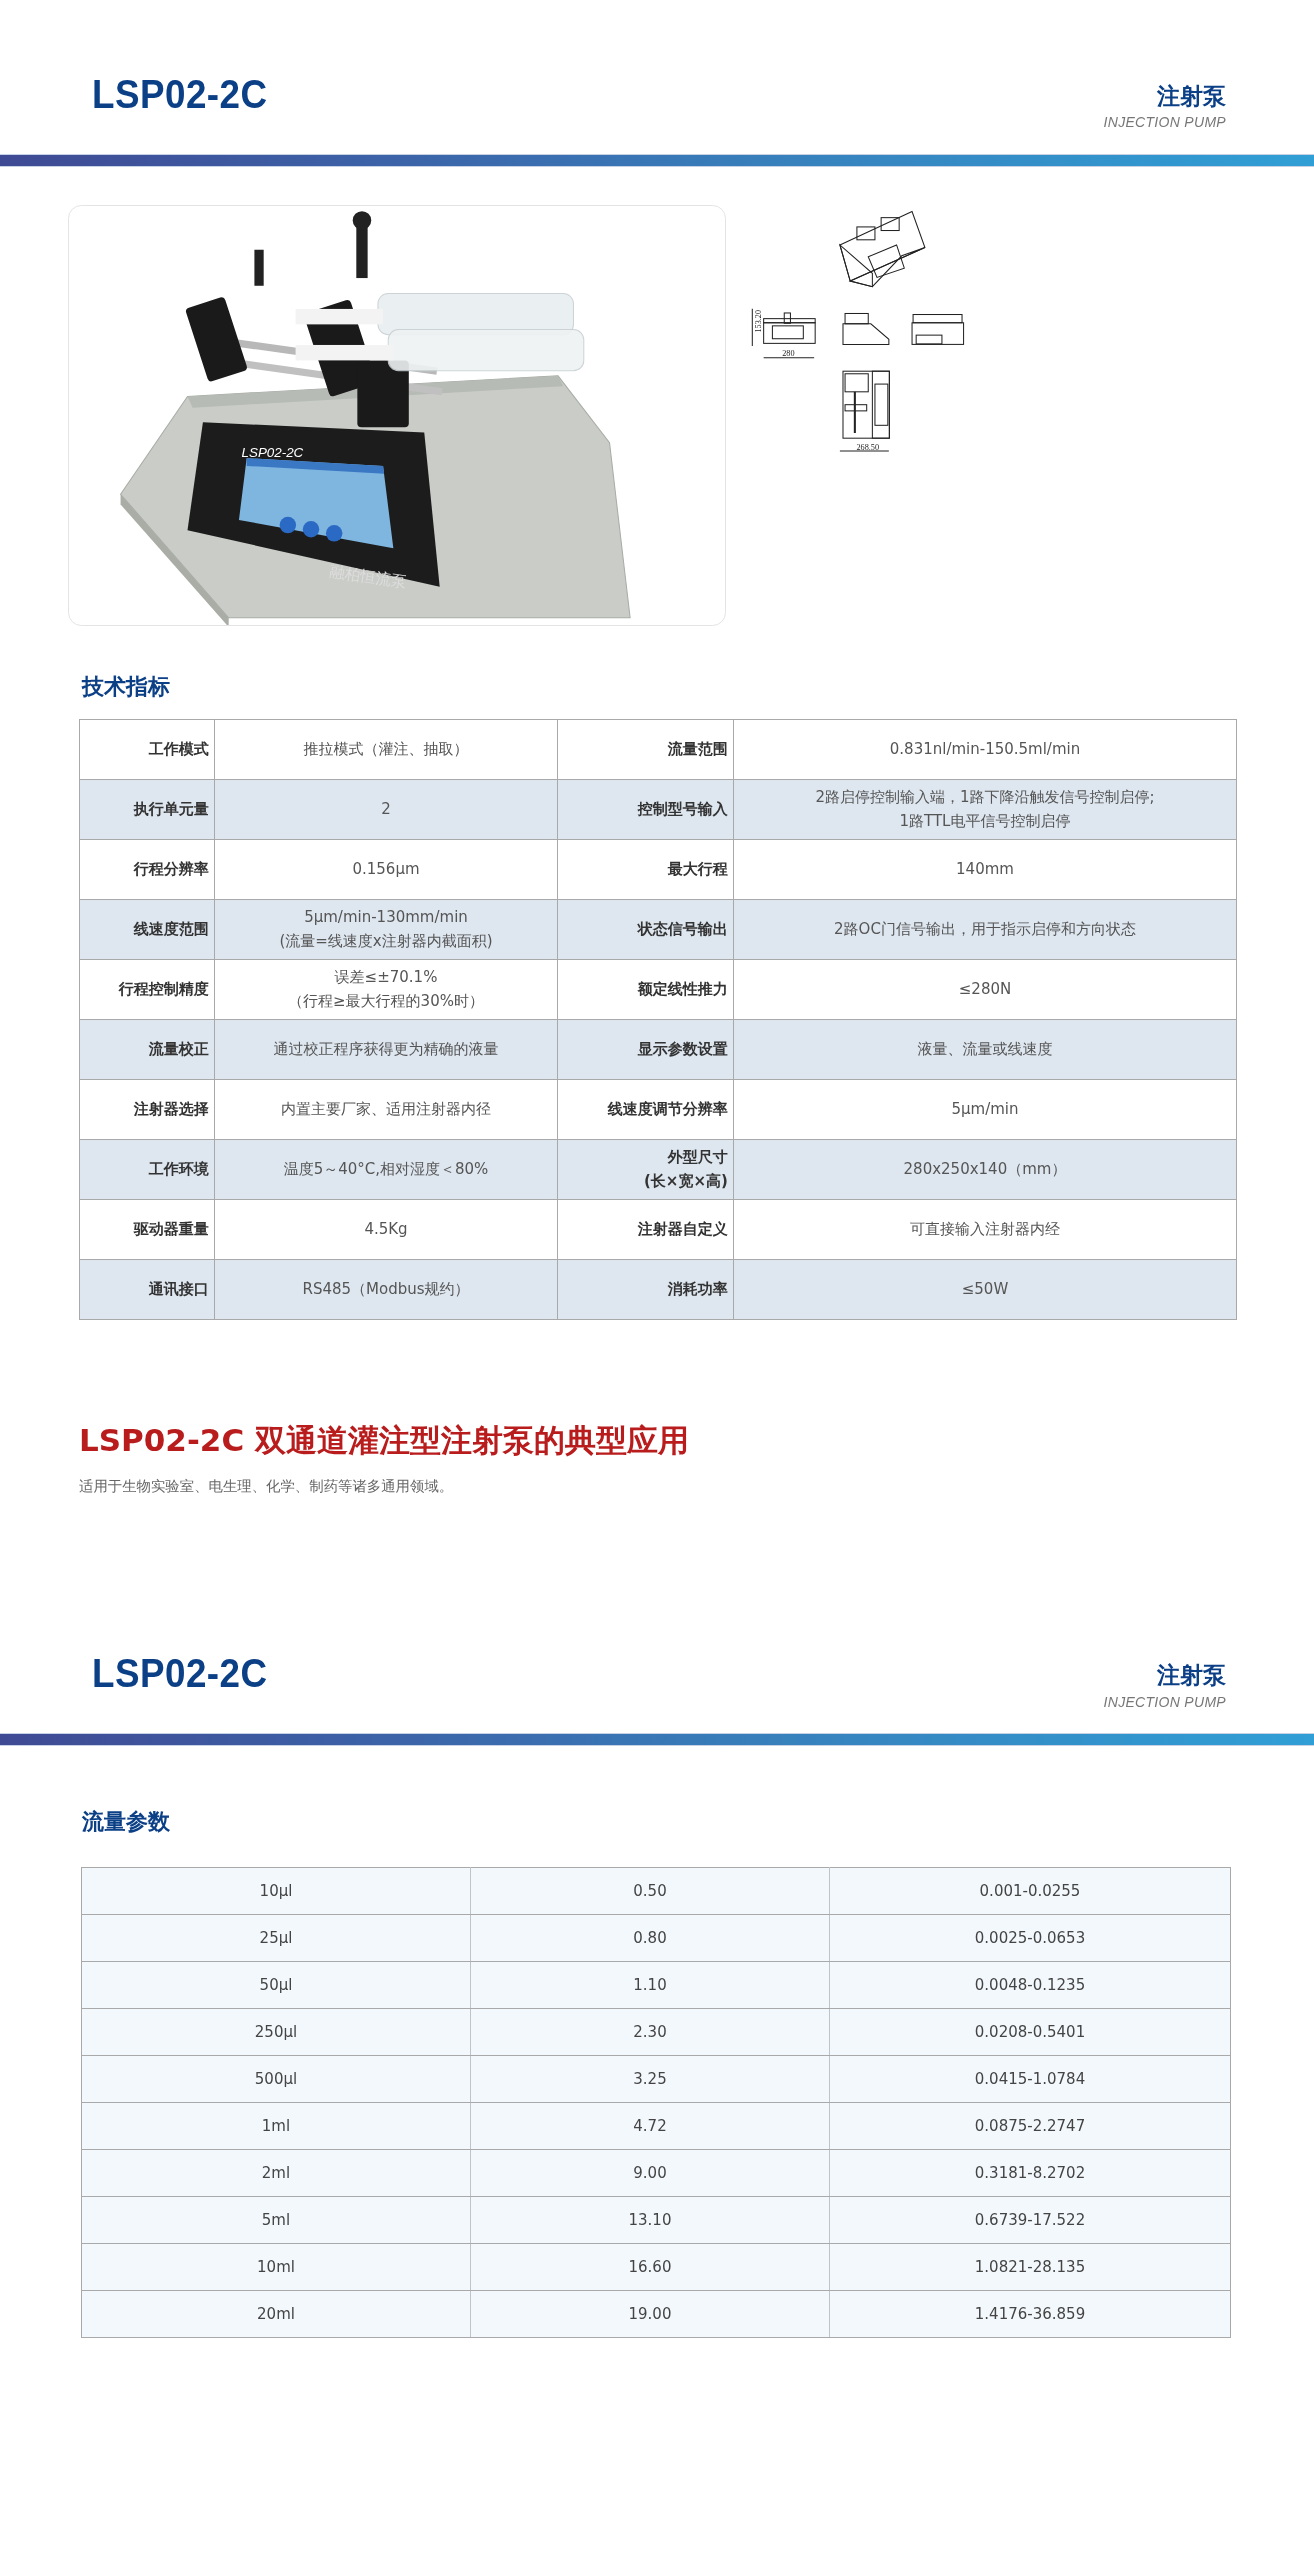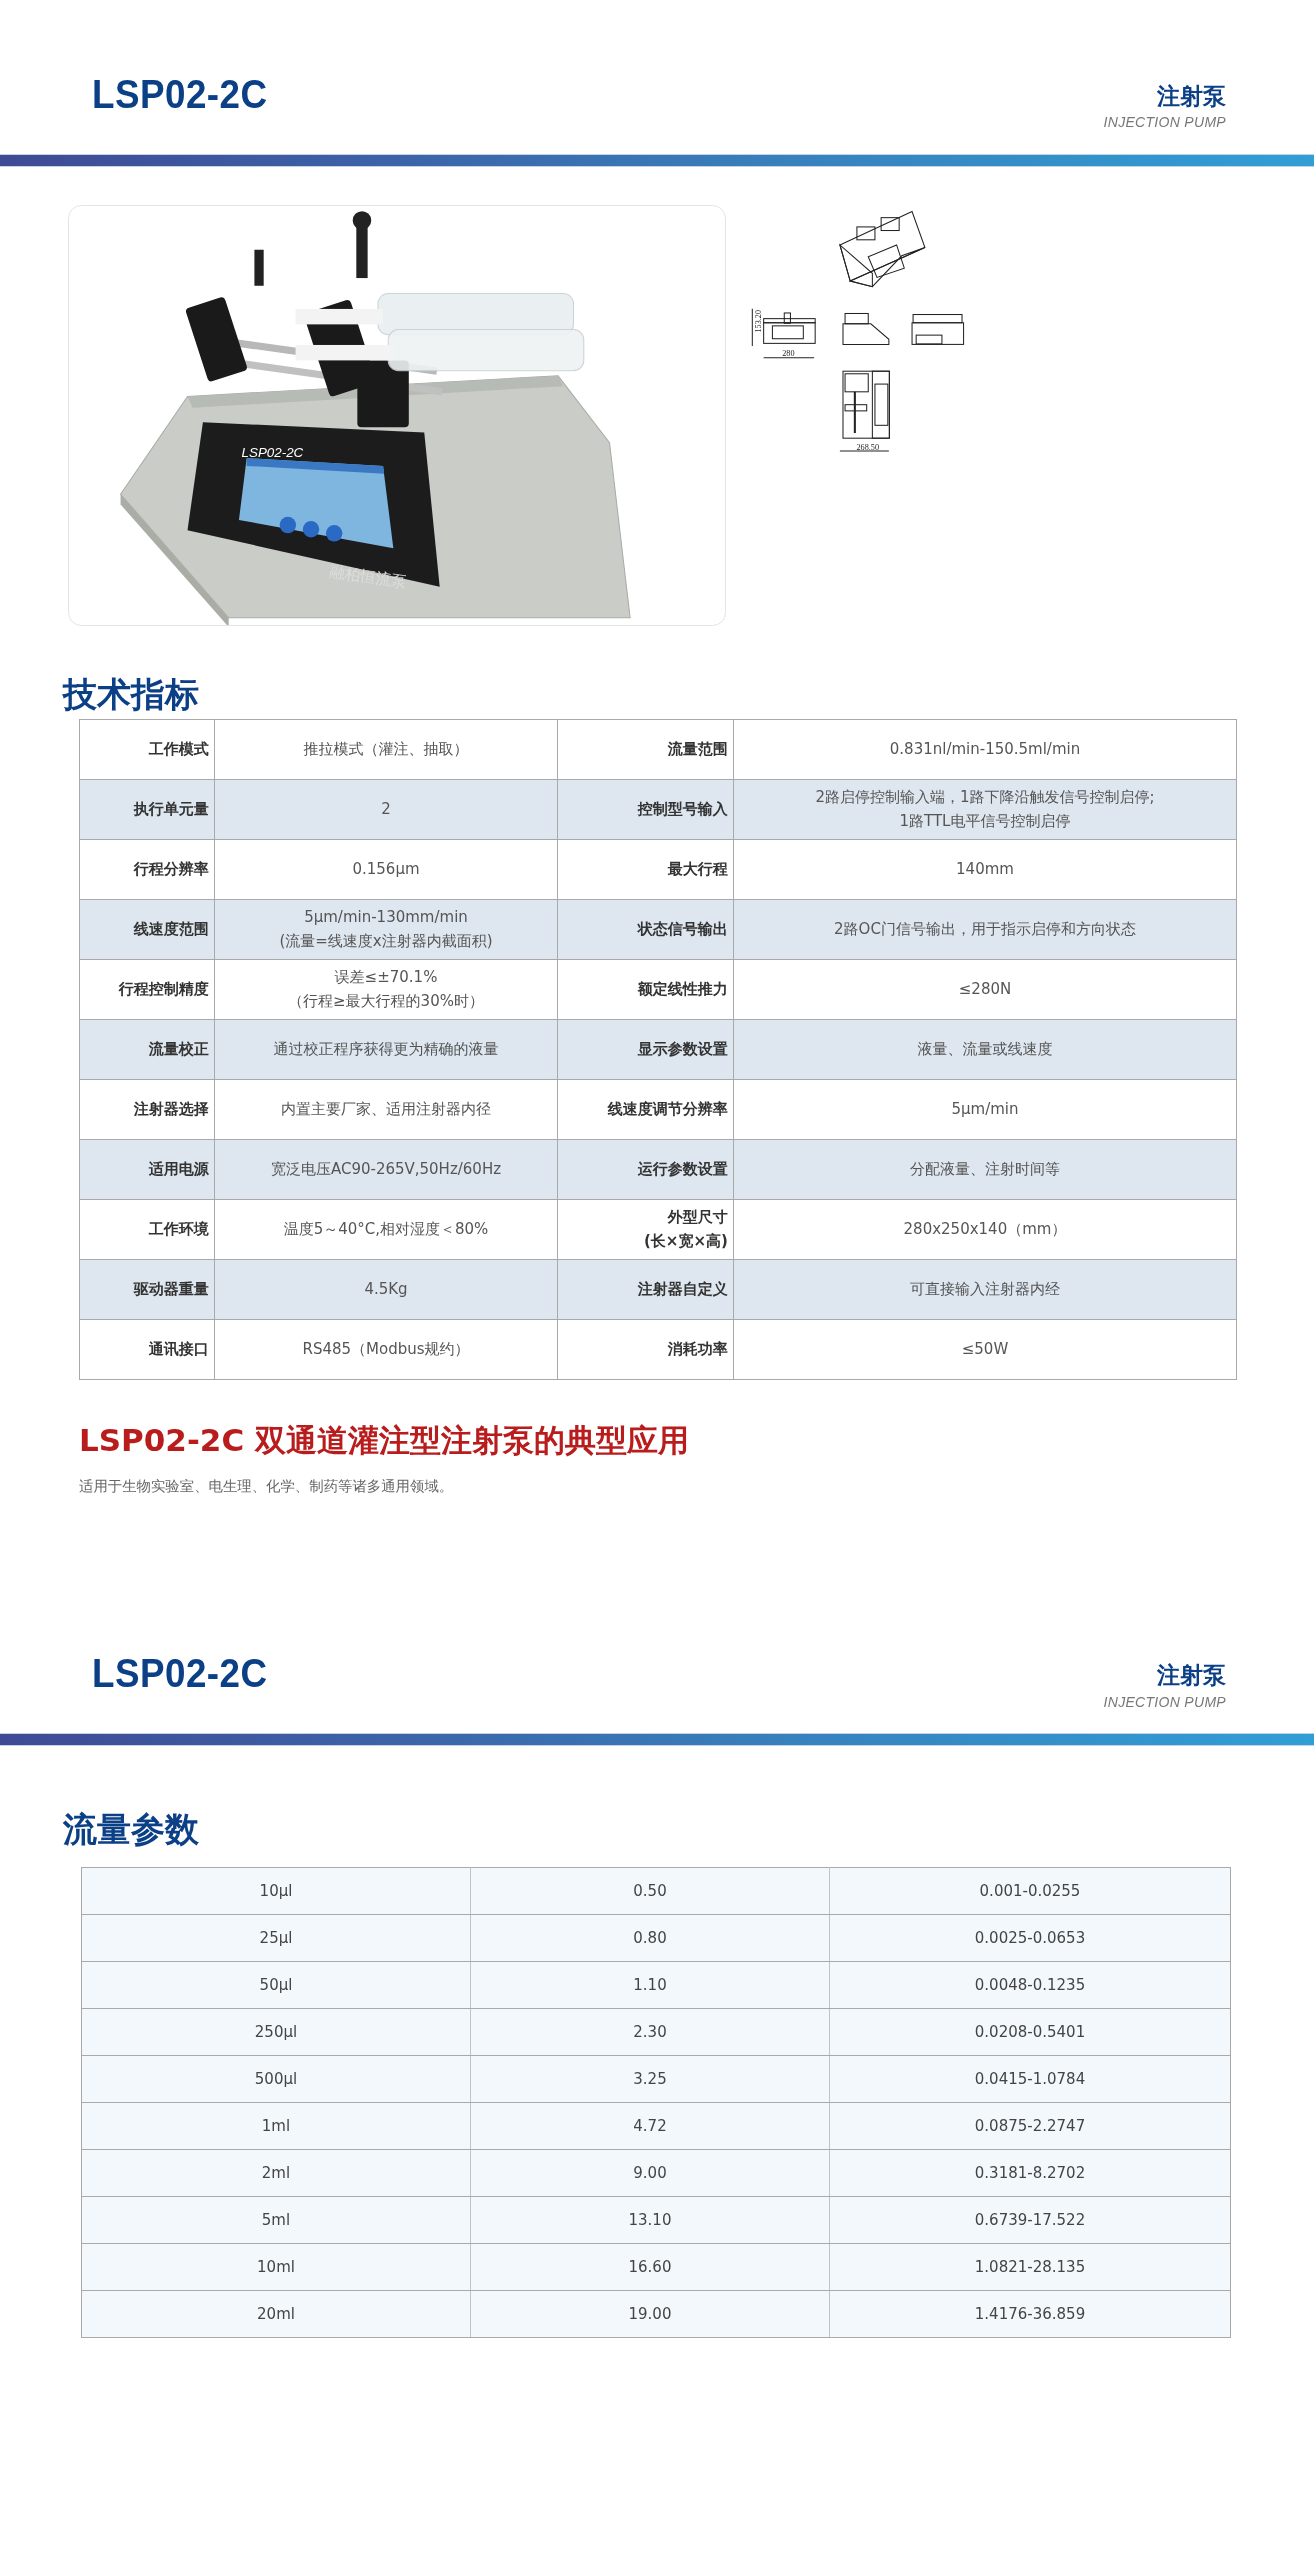--- a/index.html
+++ b/index.html
@@ -6,21 +6,21 @@
   html, body { width: 1315px; background: #ffffff; }
   body { font-family: "DejaVu Sans", "Liberation Sans", sans-serif; color: #444; position: relative; height: 3423px; overflow: hidden; }
 
   .page-header { position: absolute; left: 0; width: 1315px; height: 170px; }
   .hdr-model { position: absolute; left: 92px; font-family: "Liberation Sans", sans-serif; font-weight: bold; font-size: 40px; color: #0b3f86; letter-spacing: 0.5px; transform: scaleX(0.92); transform-origin: left center; }
   .hdr-cn { position: absolute; right: 89px; font-weight: bold; font-size: 23px; color: #0b3f86; }
   .hdr-en { position: absolute; right: 89px; font-family: "Liberation Sans", sans-serif; font-style: italic; font-size: 14px; color: #777; letter-spacing: 0.3px; }
   .hdr-band { position: absolute; left: 0; width: 1315px; height: 13px; border-top: 1px solid #c7d1e6; border-bottom: 1px solid #c7d1e6;
               background: linear-gradient(90deg, #3f4a94 0%, #3c63a8 30%, #3781bd 60%, #309fd5 100%); }
 
-  .section-title { position: absolute; left: 63px; font-weight: bold; font-size: 34px; color: #0b3f86; }
+  .section-title { position: absolute; left: 82px; font-weight: bold; font-size: 22px; color: #0b3f86; }
 
   .photo-card { position: absolute; left: 68px; top: 205px; width: 658px; height: 421px; border: 1px solid #e4e4e4; border-radius: 13.4px; background: #fff; overflow: hidden; }
   .drawings { position: absolute; left: 742px; top: 196px; width: 573px; height: 438px; }
 
   table.spec { position: absolute; left: 79px; top: 719px; width: 1157px; border-collapse: collapse; table-layout: fixed; }
   table.spec td { border: 1px solid #a9a9a9; text-align: center; vertical-align: middle; font-size: 15px; color: #555; line-height: 1.55; height: 60px; padding: 0 5.2px; }
   table.spec td.k { font-weight: bold; color: #333; text-align: right; }
   table.spec tr:nth-child(even) td { background: #dee6ef; }
 
   .app-title { position: absolute; left: 79px; top: 1420px; font-weight: bold; font-size: 31px; color: #b91c1c; }
@@ -178,26 +178,20 @@
     <td class="k">显示参数设置</td>
     <td>液量、流量或线速度</td>
   </tr>
   <tr>
     <td class="k">注射器选择</td>
     <td>内置主要厂家、适用注射器内径</td>
     <td class="k">线速度调节分辨率</td>
     <td>5µm/min</td>
   </tr>
   <tr>
-    <td class="k">适用电源</td>
-    <td>宽泛电压AC90-265V,50Hz/60Hz</td>
-    <td class="k">运行参数设置</td>
-    <td>分配液量、注射时间等</td>
-  </tr>
-  <tr>
     <td class="k">工作环境</td>
     <td>温度5～40°C,相对湿度＜80%</td>
     <td class="k">
           <div>外型尺寸</div>
           <div>(长×宽×高)</div>
         </td>
     <td>280x250x140（mm）</td>
   </tr>
   <tr>
     <td class="k">驱动器重量</td>

